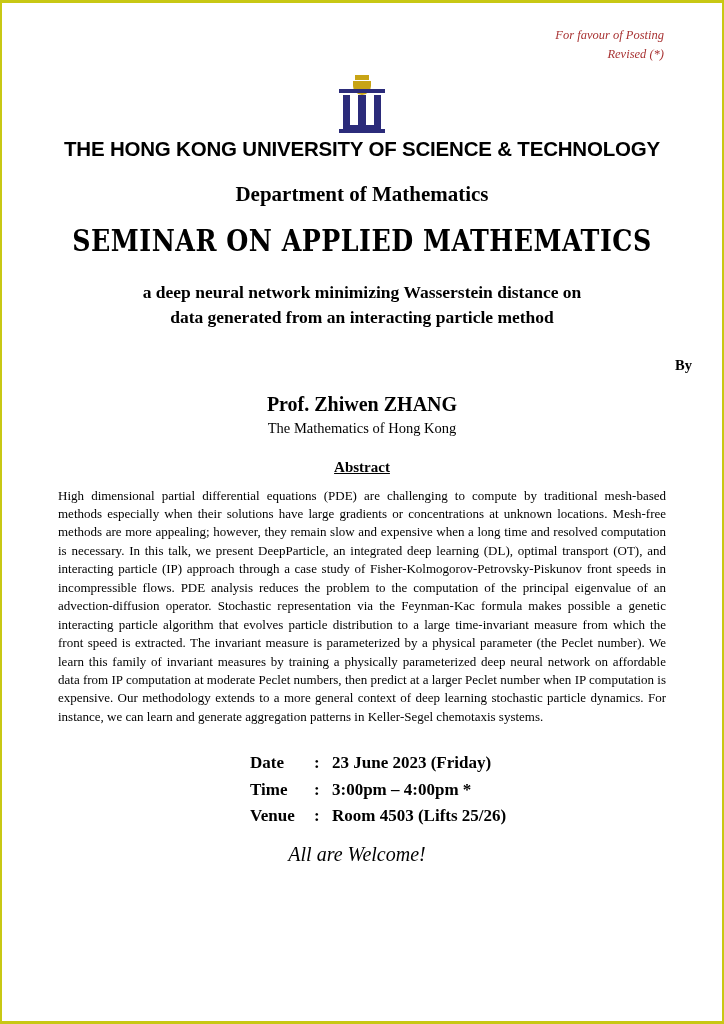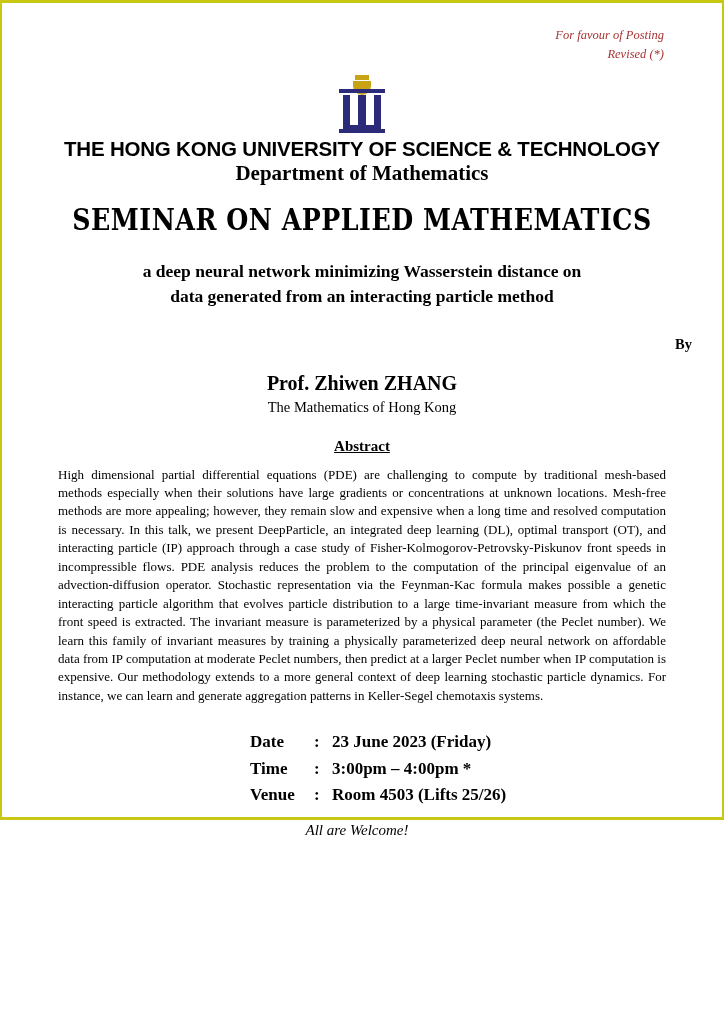--- a/index.html
+++ b/index.html
@@ -10,21 +10,21 @@
   body {
     width: 724px;
     height: 1024px;
     font-family: "Liberation Serif", serif;
     color: #000000;
     position: relative;
     overflow: hidden;
   }
   .page {
     width: 724px;
-    height: 820px;
+    height: 1024px;
     box-sizing: border-box;
     padding: 26px 30px 10px 30px;
     position: relative;
     border-left: 2px solid #c8c814;
     border-right: 2px solid #c8c814;
   }
   .page::before {
     content: "";
     position: absolute;
     left: 0; right: 0; top: 0;
@@ -62,20 +62,21 @@
     text-align: center;
     font-family: "Liberation Sans", sans-serif;
     font-weight: bold;
     font-size: 20.5px;
     letter-spacing: -0.2px;
   }
   .dept {
     text-align: center;
     font-weight: bold;
     font-size: 21px;
+    margin-top: 21px;
   }
   .seminar-title {
     text-align: center;
     font-family: "DejaVu Serif", serif;
     font-weight: bold;
     font-size: 29px;
     letter-spacing: 0.5px;
     margin-top: 17px;
     font-stretch: condensed;
     transform: scaleX(0.97);
@@ -135,21 +136,21 @@
     font-weight: bold;
   }
   .detail-colon {
     width: 18px;
   }
   .detail-value { font-weight: bold; }
   .detail-value.highlight { color: #000000; }
   .welcome {
     text-align: center;
     font-style: italic;
-    font-size: 15px;
+    font-size: 20px;
     margin-top: 14px;
     padding-right: 10px;
   }
 </style>
 </head>
 <body>
 
 <div class="page">
 
   <div class="posting-note">

